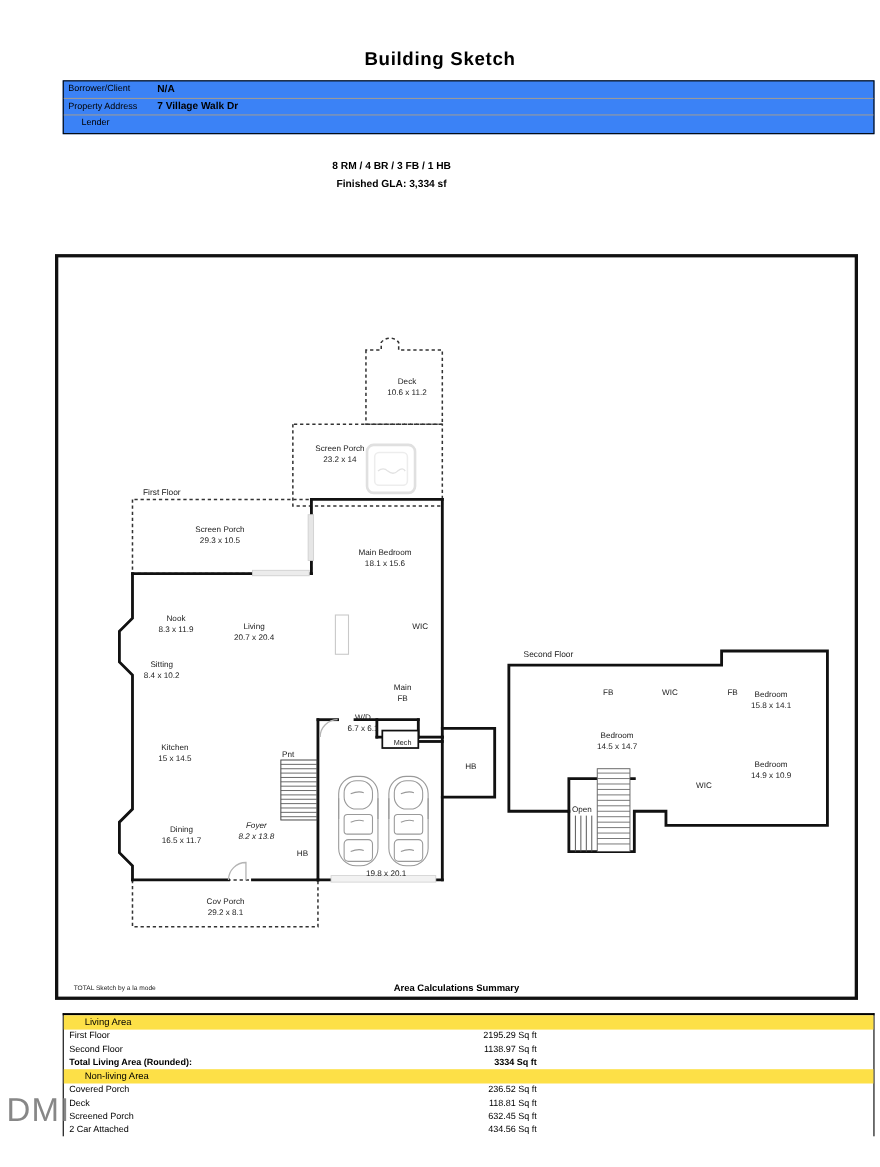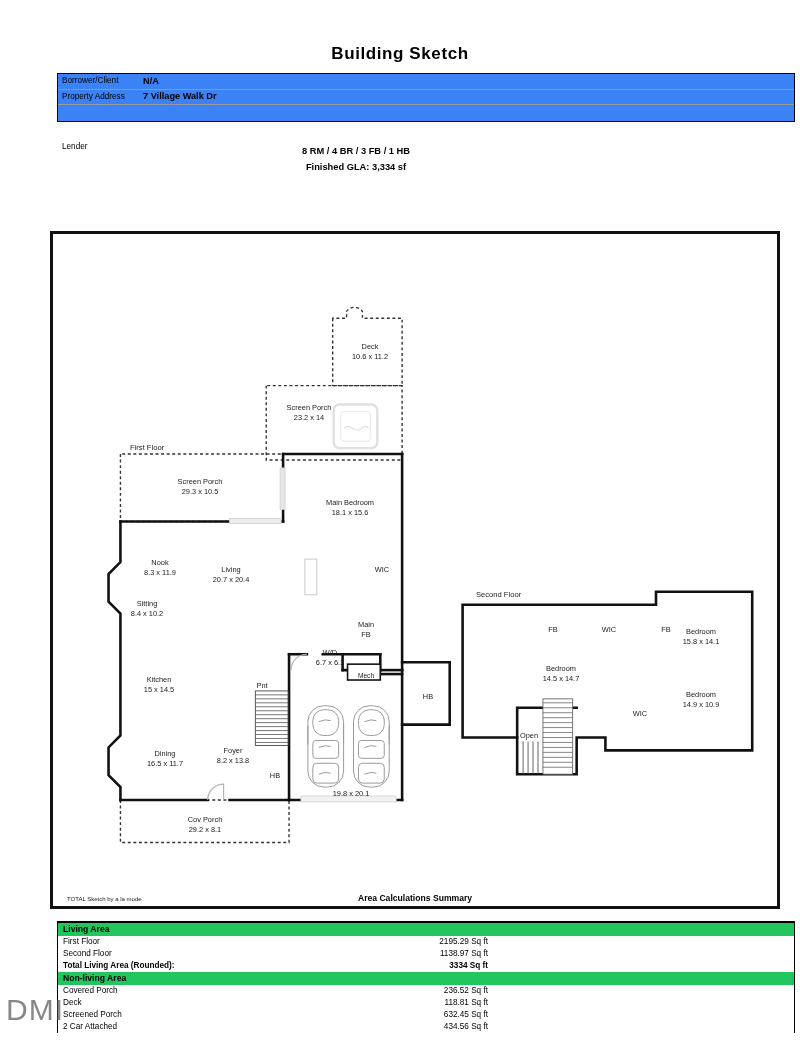--- a/index.html
+++ b/index.html
@@ -133,25 +133,25 @@
     top: 921px;
     width: 738px;
     border-left: 1.6px solid #000;
     border-right: 1.6px solid #000;
     border-top: 2px solid #000;
     box-sizing: border-box;
     background: #fff;
   }
   .area-section {
     height: 13px;
-    background: #22c55e;
+    background: #fde047;
     font-size: 8.6px;
-    font-weight: bold;
+    font-weight: normal;
     line-height: 13px;
-    padding-left: 5px;
+    padding-left: 19px;
     box-sizing: border-box;
   }
   .area-row {
     position: relative;
     height: 12px;
     font-size: 8.2px;
     line-height: 12px;
     box-sizing: border-box;
   }
   .area-row .a-name {
@@ -194,21 +194,21 @@
   <div class="info-table">
     <div class="info-row">
       <span class="lbl" style="left:4px;">Borrower/Client</span>
       <span class="val" style="left:85px;">N/A</span>
     </div>
     <div class="info-row">
       <span class="lbl" style="left:4px;">Property Address</span>
       <span class="val" style="left:85px;">7 Village Walk Dr</span>
     </div>
     <div class="info-row last">
-      <span class="lbl" style="left:4px;margin-top:35px;">Lender</span>
+      <span class="lbl" style="left:16px;">Lender</span>
       <span class="val" style="left:85px;"></span>
     </div>
   </div>
 
   <div class="sub-line l1">8 RM / 4 BR / 3 FB / 1 HB</div>
   <div class="sub-line l2">Finished GLA: 3,334 sf</div>
 
   <div class="sketch-frame">
 
     <svg class="sketch-canvas" viewBox="0 0 730 678" preserveAspectRatio="none">
@@ -424,21 +424,21 @@
     <div class="sk-label" style="left:106px; top:441px;">
       <div>Kitchen</div>
       <div>15 x 14.5</div>
     </div>
 
     <div class="sk-label" style="left:112px; top:515px;">
       <div>Dining</div>
       <div>16.5 x 11.7</div>
     </div>
 
-    <div class="sk-label" style="left:180px; top:512px;">
+    <div class="sk-label" style="left:180px; top:512px;font-style:italic;">
       <div>Foyer</div>
       <div>8.2 x 13.8</div>
     </div>
 
     <div class="sk-label" style="left:277px; top:414px;">
       <div>W/D</div>
       <div>6.7 x 6.1</div>
     </div>
 
     <div class="sk-label" style="left:152px; top:581px;">

